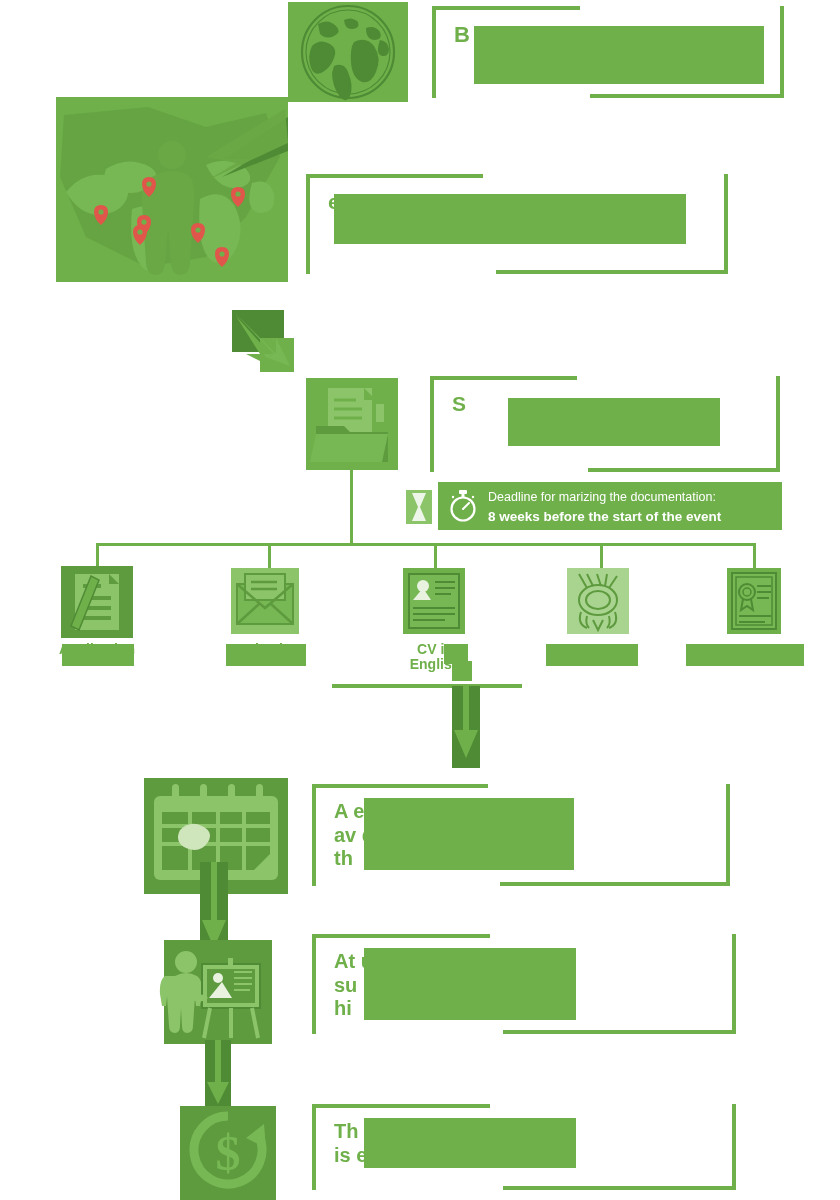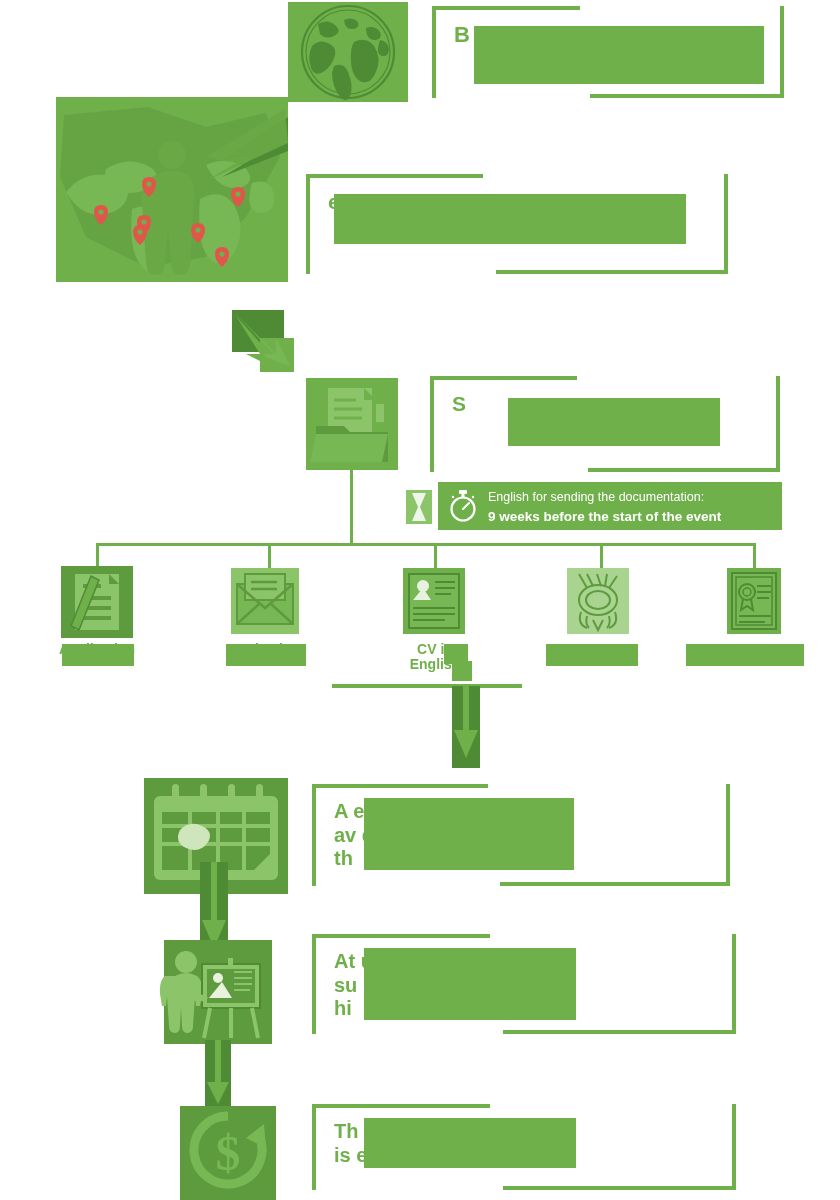--- a/index.html
+++ b/index.html
@@ -193,22 +193,22 @@
       <svg width="30" height="32" viewBox="0 0 30 32">
         <rect x="11" y="0" width="8" height="4" rx="1" fill="#ffffff"></rect>
         <rect x="13.5" y="3" width="3" height="4" fill="#ffffff"></rect>
         <circle cx="15" cy="19" r="11.5" fill="none" stroke="#ffffff" stroke-width="2.2"></circle>
         <line x1="15" y1="19" x2="21" y2="13" stroke="#ffffff" stroke-width="2" stroke-linecap="round"></line>
         <circle cx="5" cy="7" r="1.2" fill="#ffffff"></circle>
         <circle cx="25" cy="7" r="1.2" fill="#ffffff"></circle>
       </svg>
     </span>
     <span class="dl-text">
-      <span class="dl-l1">English for sending the documentation:</span><br>
-      <span class="dl-l2">9 weeks before the start of the event</span>
+      <span class="dl-l1">Deadline for marizing the documentation:</span><br>
+      <span class="dl-l2">8 weeks before the start of the event</span>
     </span>
   </div>
 
   <div class="line" style="left:350px;top:470px;width:3px;height:74px;"></div>
   <div class="line" style="left:96px;top:543px;width:660px;height:3px;"></div>
   <div class="line" style="left:96px;top:543px;width:3px;height:25px;"></div>
   <div class="line" style="left:268px;top:543px;width:3px;height:25px;"></div>
   <div class="line" style="left:434px;top:543px;width:3px;height:25px;"></div>
   <div class="line" style="left:600px;top:543px;width:3px;height:25px;"></div>
   <div class="line" style="left:753px;top:543px;width:3px;height:25px;"></div>

